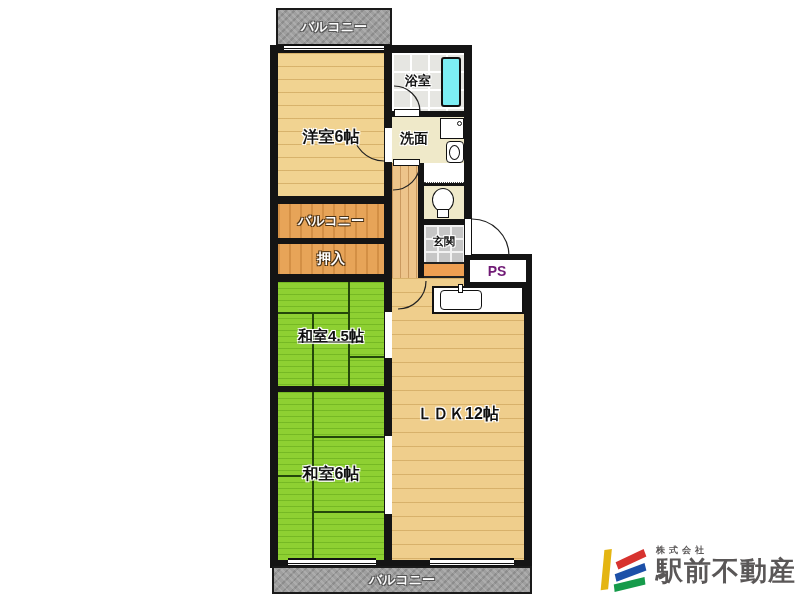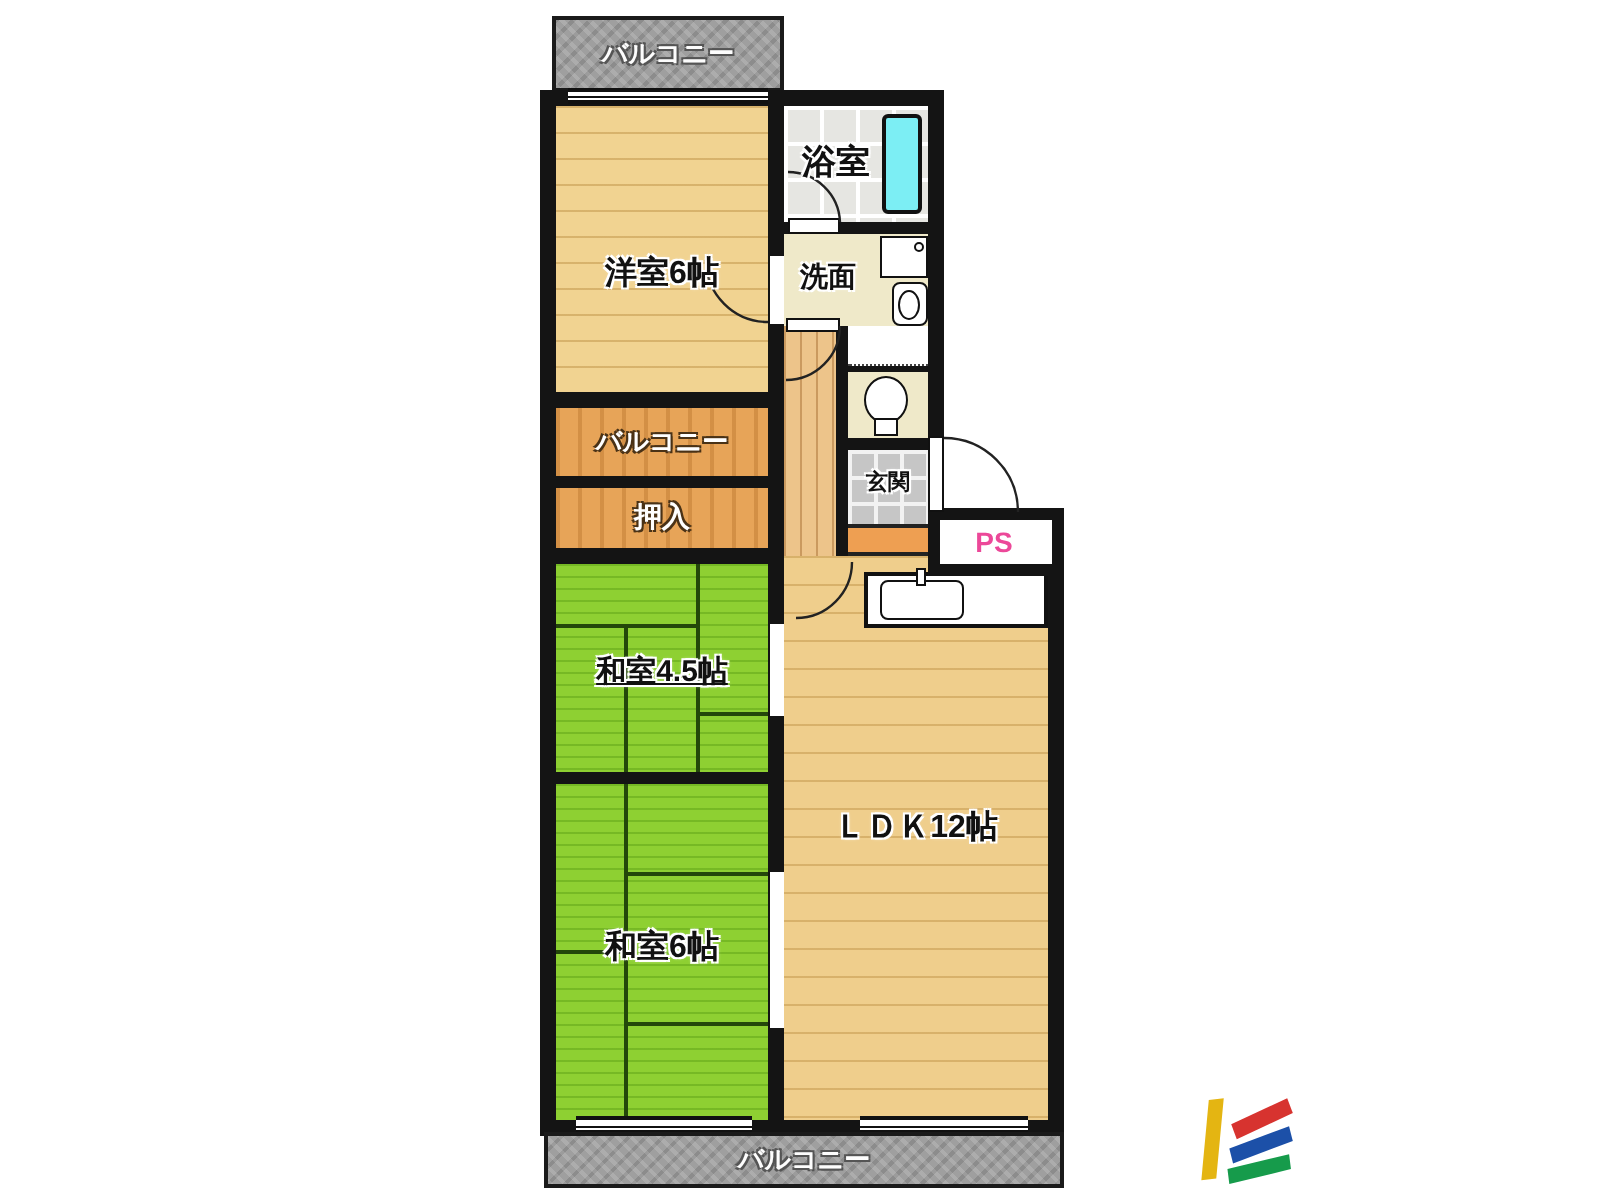--- a/index.html
+++ b/index.html
@@ -33,21 +33,21 @@
   .window::after{content:"";position:absolute;left:0;right:0;top:50%;height:1px;background:#111;}
   .gap{background:#fff;}
   .leaf{background:#fff;border:1px solid #111;}
   .fixture{background:#fff;border:1px solid #111;}
   .lbl{position:absolute;transform:translate(-50%,-50%);font-weight:bold;color:#111;white-space:nowrap;
        text-shadow:-1px -1px 0 #fff,1px -1px 0 #fff,-1px 1px 0 #fff,1px 1px 0 #fff,0 0 2px #fff;}
   .lbl-light{color:#fff;
        text-shadow:-1px -1px 0 #4a3216,1px -1px 0 #4a3216,-1px 1px 0 #4a3216,1px 1px 0 #4a3216;}
   .lbl-bal{color:#fdfdfd;
        text-shadow:-1px -1px 0 #555,1px -1px 0 #555,-1px 1px 0 #555,1px 1px 0 #555;}
-  .lbl-plain{text-shadow:none;color:#ec4899;font-weight:bold;}
+  .lbl-plain{text-shadow:none;color:#701a75;font-weight:bold;}
   
   #logo{position:absolute;left:596px;top:533px;width:204px;height:62px;display:flex;align-items:center;}
   #logo .txt{display:flex;flex-direction:column;margin-left:4px;}
   #logo .prefix{font-size:9px;letter-spacing:4px;color:#5a5757;font-weight:bold;margin-bottom:1px;}
   #logo .name{font-size:27px;font-weight:bold;color:#5a5757;letter-spacing:1px;line-height:1;}
 </style>
 </head>
 <body>
 
 <div id="canvas">
@@ -125,27 +125,31 @@
 
   <div class="abs balcony" style="left:272px;top:566px;width:260px;height:28px;"></div>
   <div class="lbl lbl-bal" style="left:402px;top:580px;font-size:13px;">バルコニー</div>
 
   <div class="lbl" style="left:331px;top:137px;font-size:16px;">洋室6帖</div>
   <div class="lbl lbl-light" style="left:331px;top:221px;font-size:13px;">バルコニー</div>
   <div class="lbl lbl-light" style="left:331px;top:259px;font-size:14px;">押入</div>
   <div class="lbl" style="left:331px;top:336px;font-size:15px;text-decoration:underline;">和室4.5帖</div>
   <div class="lbl" style="left:331px;top:474px;font-size:16px;">和室6帖</div>
   <div class="lbl" style="left:458px;top:414px;font-size:16px;">ＬＤＫ12帖</div>
-  <div class="lbl" style="left:418px;top:81px;font-size:17px;">浴室</div>
+  <div class="lbl" style="left:418px;top:81px;font-size:13px;">浴室</div>
   <div class="lbl" style="left:414px;top:139px;font-size:14px;">洗面</div>
   <div class="lbl" style="left:444px;top:241px;font-size:11px;text-align:right;">玄関</div>
   <div class="lbl lbl-plain" style="left:497px;top:271px;font-size:14px;">PS</div>
 
   <div id="logo">
     <svg width="56" height="58" viewBox="0 0 60 62">
       <polygon points="9,16 17,15 13,58 5,59" fill="#e4b512"></polygon>
       <polygon points="21,29 51,15 54,23 24,37" fill="#d7332f"></polygon>
       <polygon points="20,42 52,30 54,38 22,50" fill="#1c50a8"></polygon>
       <polygon points="19,53 52,45 53,53 20,61" fill="#169b4b"></polygon>
     </svg>
+    <div class="txt">
+      <span class="prefix">株式会社</span>
+      <span class="name">駅前不動産</span>
+    </div>
   </div>
 
 </div>
 
 </body></html>

